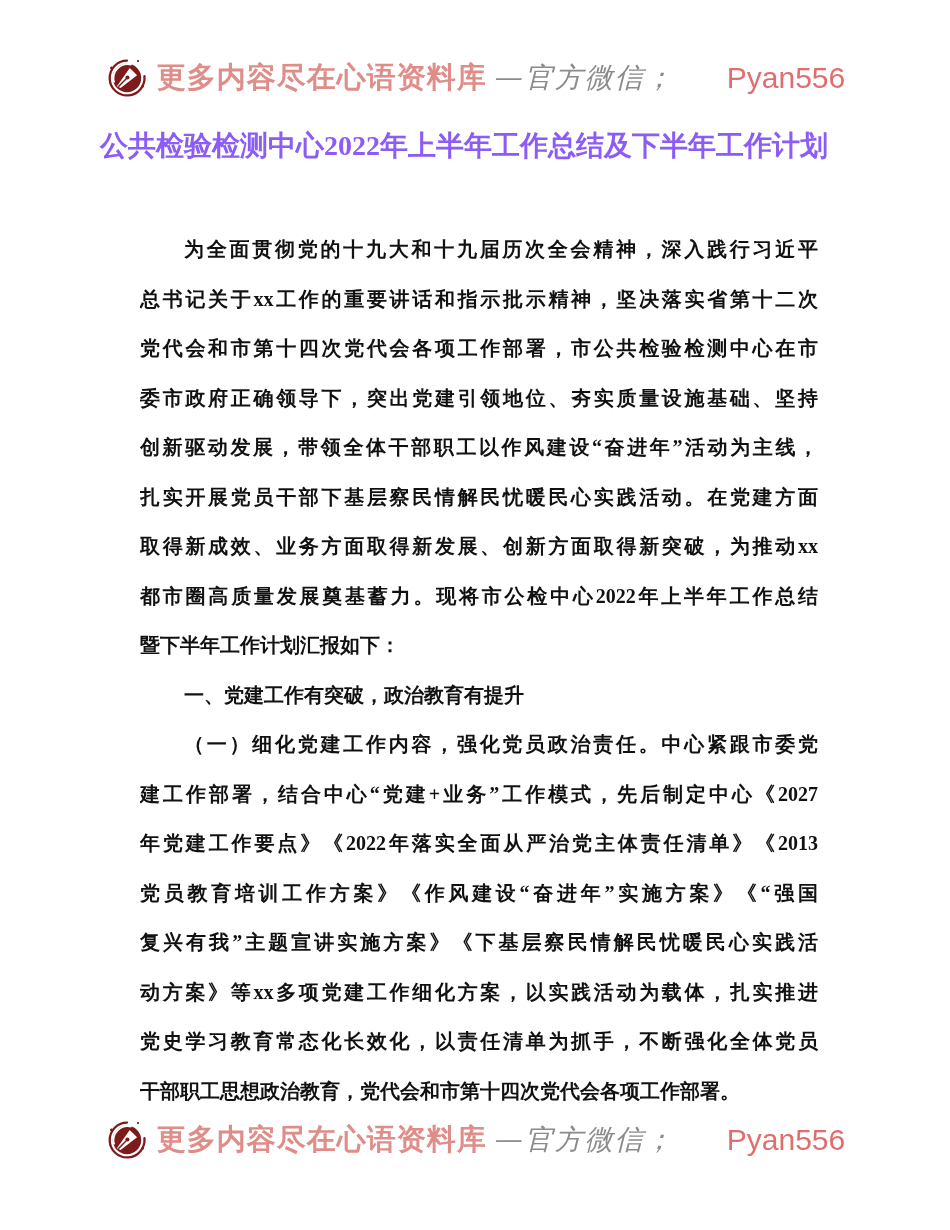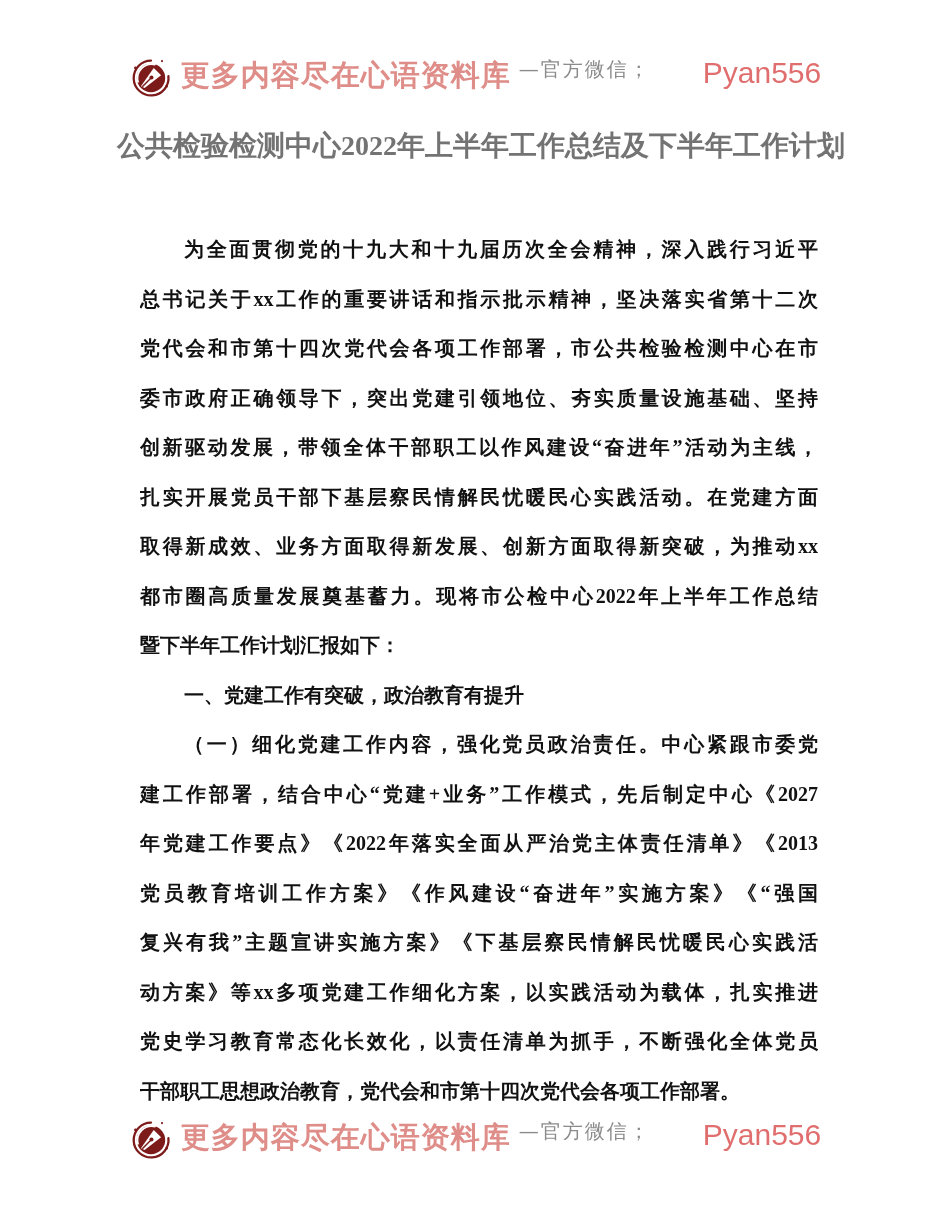--- a/index.html
+++ b/index.html
@@ -6,42 +6,42 @@
   :root {
     --brand:#df8d88; --wechat-id:#e06e6e; --label-gray:#8b8b8b;
     --logo:#7d1b1b; --text:#111111; --page-bg:#ffffff;
   }
   .page {
     position:relative; width:950px; height:1230px; background:var(--page-bg);
     font-family:"Liberation Serif","DejaVu Serif",serif; overflow:hidden;
   }
   .brandbar {
     position:absolute; left:0; width:100%;
-    display:flex; justify-content:center; gap:8px;
+    display:flex; justify-content:center; align-items:center; gap:8px;
   }
   .brandbar.header { top:56px; }
   .brandbar.footer { top:1118px; }
   .logo { display:flex; align-items:center; }
   .brand-text {
     color:var(--brand); font-size:29px; font-weight:bold; letter-spacing:1px;
     font-family:"Liberation Serif","DejaVu Serif",serif;
   }
   .brand-label {
-    color:var(--label-gray); font-size:20px; letter-spacing:2px;
+    color:var(--label-gray); font-size:28px; font-style:italic; letter-spacing:2px;
     font-family:"DejaVu Serif","Liberation Serif",serif;
   }
   .wechat-id {
     color:var(--wechat-id); font-size:30px;
     font-family:"Liberation Sans","DejaVu Sans",sans-serif;
     margin-left:44px;
   }
   .title {
-    position:absolute; top:112px; left:73px; width:816px;
+    position:absolute; top:112px; left:56px; width:816px;
     text-align:center; font-weight:bold; font-size:28px; line-height:67px;
-    color:#737373;
+    color:#8b5cf6;
   }
   .docbody { position:absolute; top:225px; left:140px; width:678px; }
   .line {
     height:49.5px; line-height:49.5px; font-size:20px; color:var(--text);
     overflow:hidden;
     font-weight:bold;
   }
   .line.just { text-align:justify; text-align-last:justify; }
   .line.indent { padding-left:44px; }
 </style>

